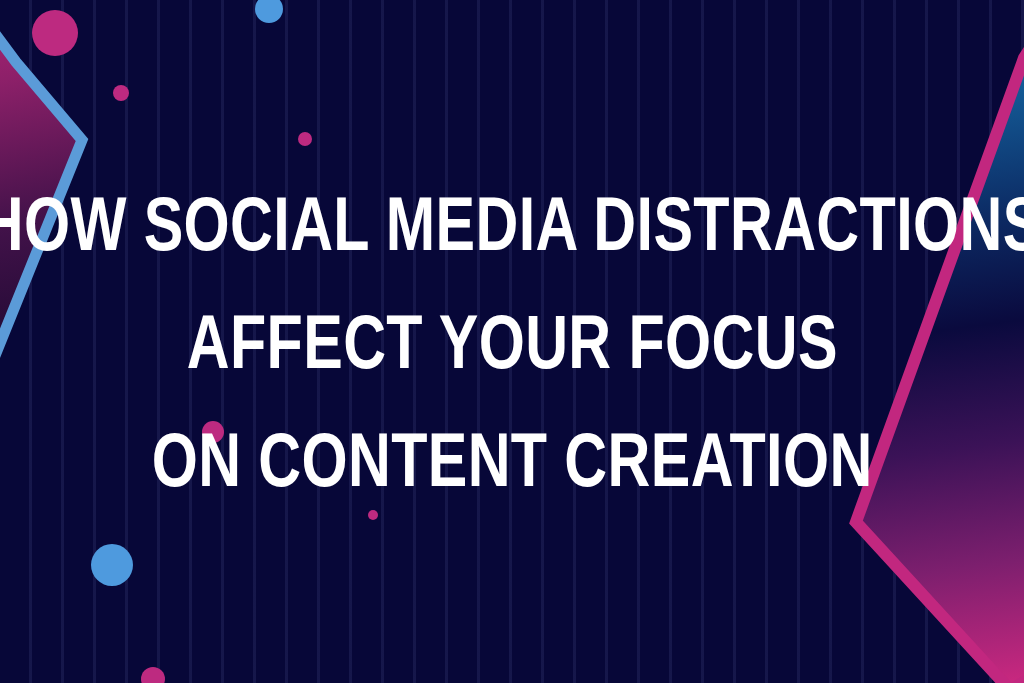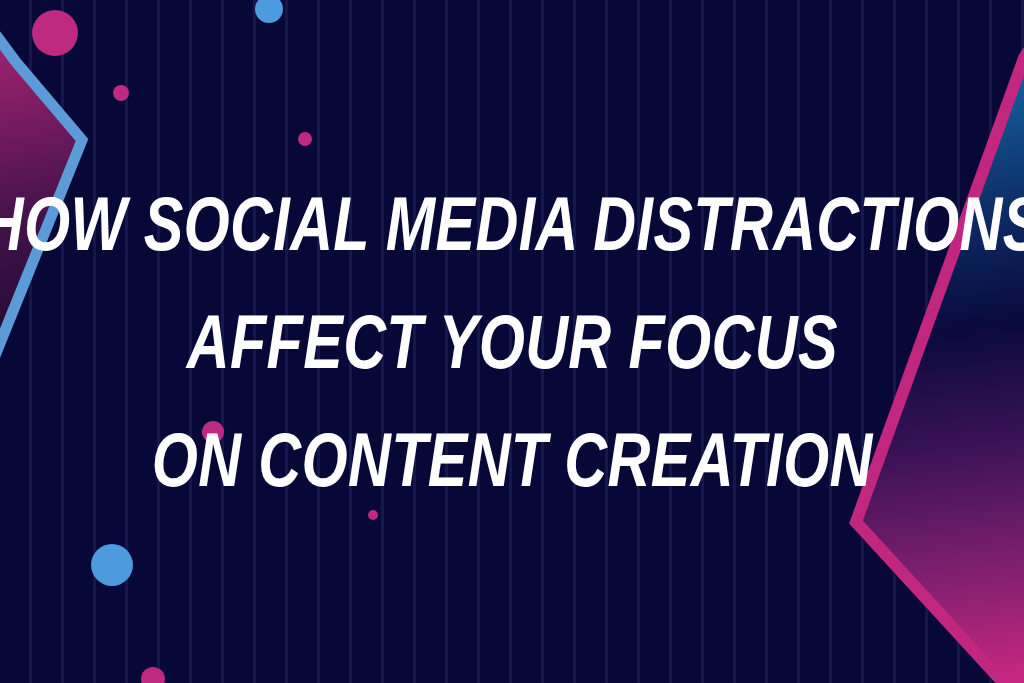--- a/index.html
+++ b/index.html
@@ -47,21 +47,20 @@
     left: 0;
     top: 0;
     width: 1024px;
     height: 683px;
     z-index: 4;
     display: flex;
     flex-direction: column;
     align-items: center;
     justify-content: center;
     pointer-events: none;
-    font-style: italic;
   }
   .hl-line {
     color: #ffffff;
     font-family: "Liberation Sans Narrow", "Liberation Sans", sans-serif;
     font-weight: 700;
     font-size: 68px;
     line-height: 1.0;
     letter-spacing: 0.5px;
     text-align: center;
     white-space: nowrap;

